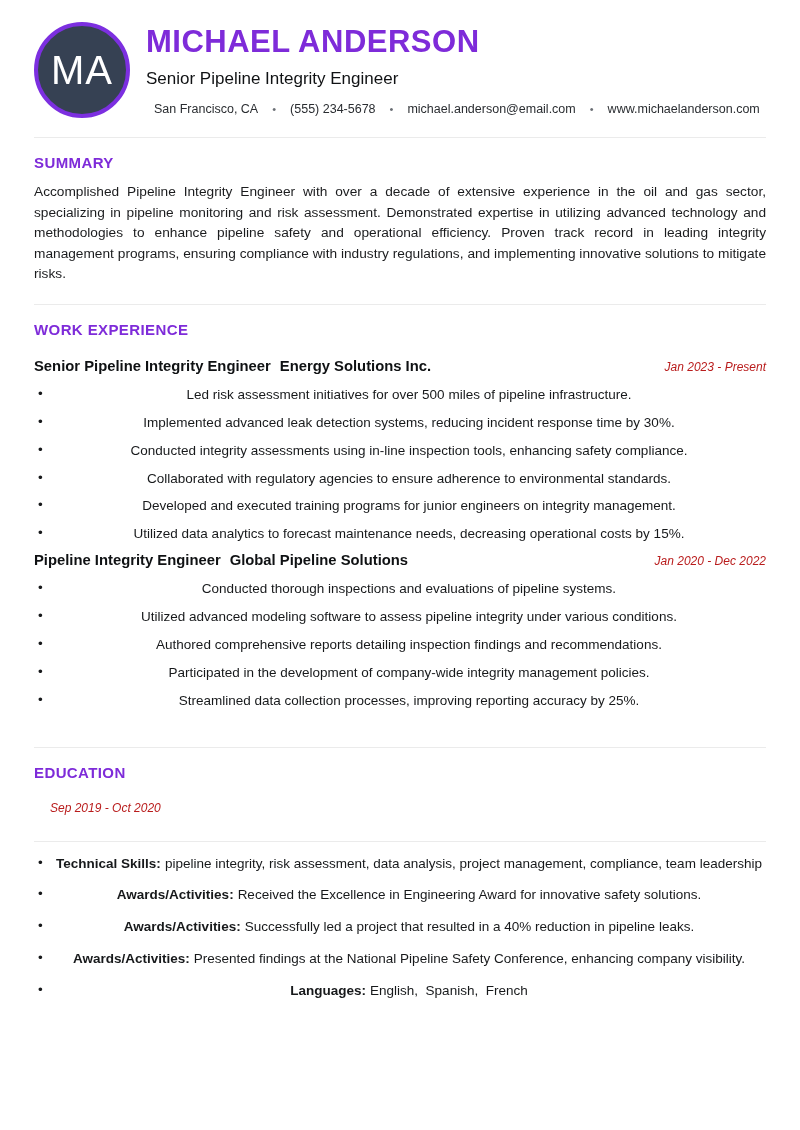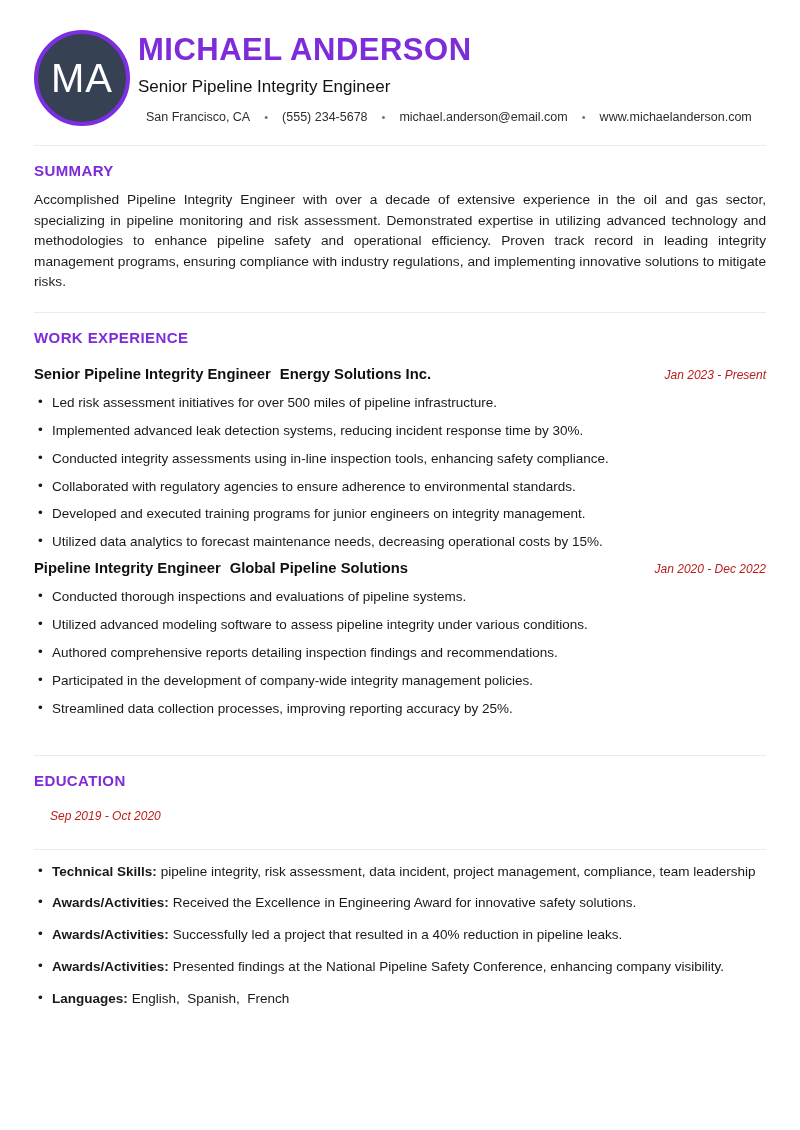--- a/index.html
+++ b/index.html
@@ -11,22 +11,22 @@
     font-family: "Liberation Sans", sans-serif;
     color: #1b1c1e;
     overflow: hidden;
   }
   .page { padding: 0 34px; }
 
   
   .resume-header {
     display: flex;
     align-items: center;
-    gap: 8px;
-    padding-top: 30px;
+    gap: 16px;
+    padding-top: 22px;
   }
   .avatar {
     width: 96px;
     height: 96px;
     min-width: 96px;
     border-radius: 50%;
     background: #364153;
     border: 4px solid #7c2fe0;
     display: flex;
     align-items: center;
@@ -105,20 +105,21 @@
     font-style: italic;
     color: #b91c1c;
     white-space: nowrap;
     margin-left: 16px;
   }
 
   .bullets {
     list-style: none;
     margin: 11px 0 0;
     padding: 0;
+    text-align: center;
   }
   .bullet {
     position: relative;
     padding-left: 18px;
     margin-bottom: 8.5px;
     font-size: 13.5px;
     line-height: 1.44;
     color: #17191b;
   }
   .bullet::before {
@@ -232,21 +233,21 @@
       </div>
     </div>
   </section>
 
   <hr class="divider addl-divider">
 
   <section>
     <ul class="bullets addl-list">
 
         <li class="bullet addl-item">
-          <span class="addl-label">Technical Skills:</span><span class="addl-text">pipeline integrity, risk assessment, data incident, project management, compliance, team leadership</span>
+          <span class="addl-label">Technical Skills:</span><span class="addl-text">pipeline integrity, risk assessment, data analysis, project management, compliance, team leadership</span>
         </li>
 
         <li class="bullet addl-item">
           <span class="addl-label">Awards/Activities:</span><span class="addl-text">Received the Excellence in Engineering Award for innovative safety solutions.</span>
         </li>
 
         <li class="bullet addl-item">
           <span class="addl-label">Awards/Activities:</span><span class="addl-text">Successfully led a project that resulted in a 40% reduction in pipeline leaks.</span>
         </li>
 

